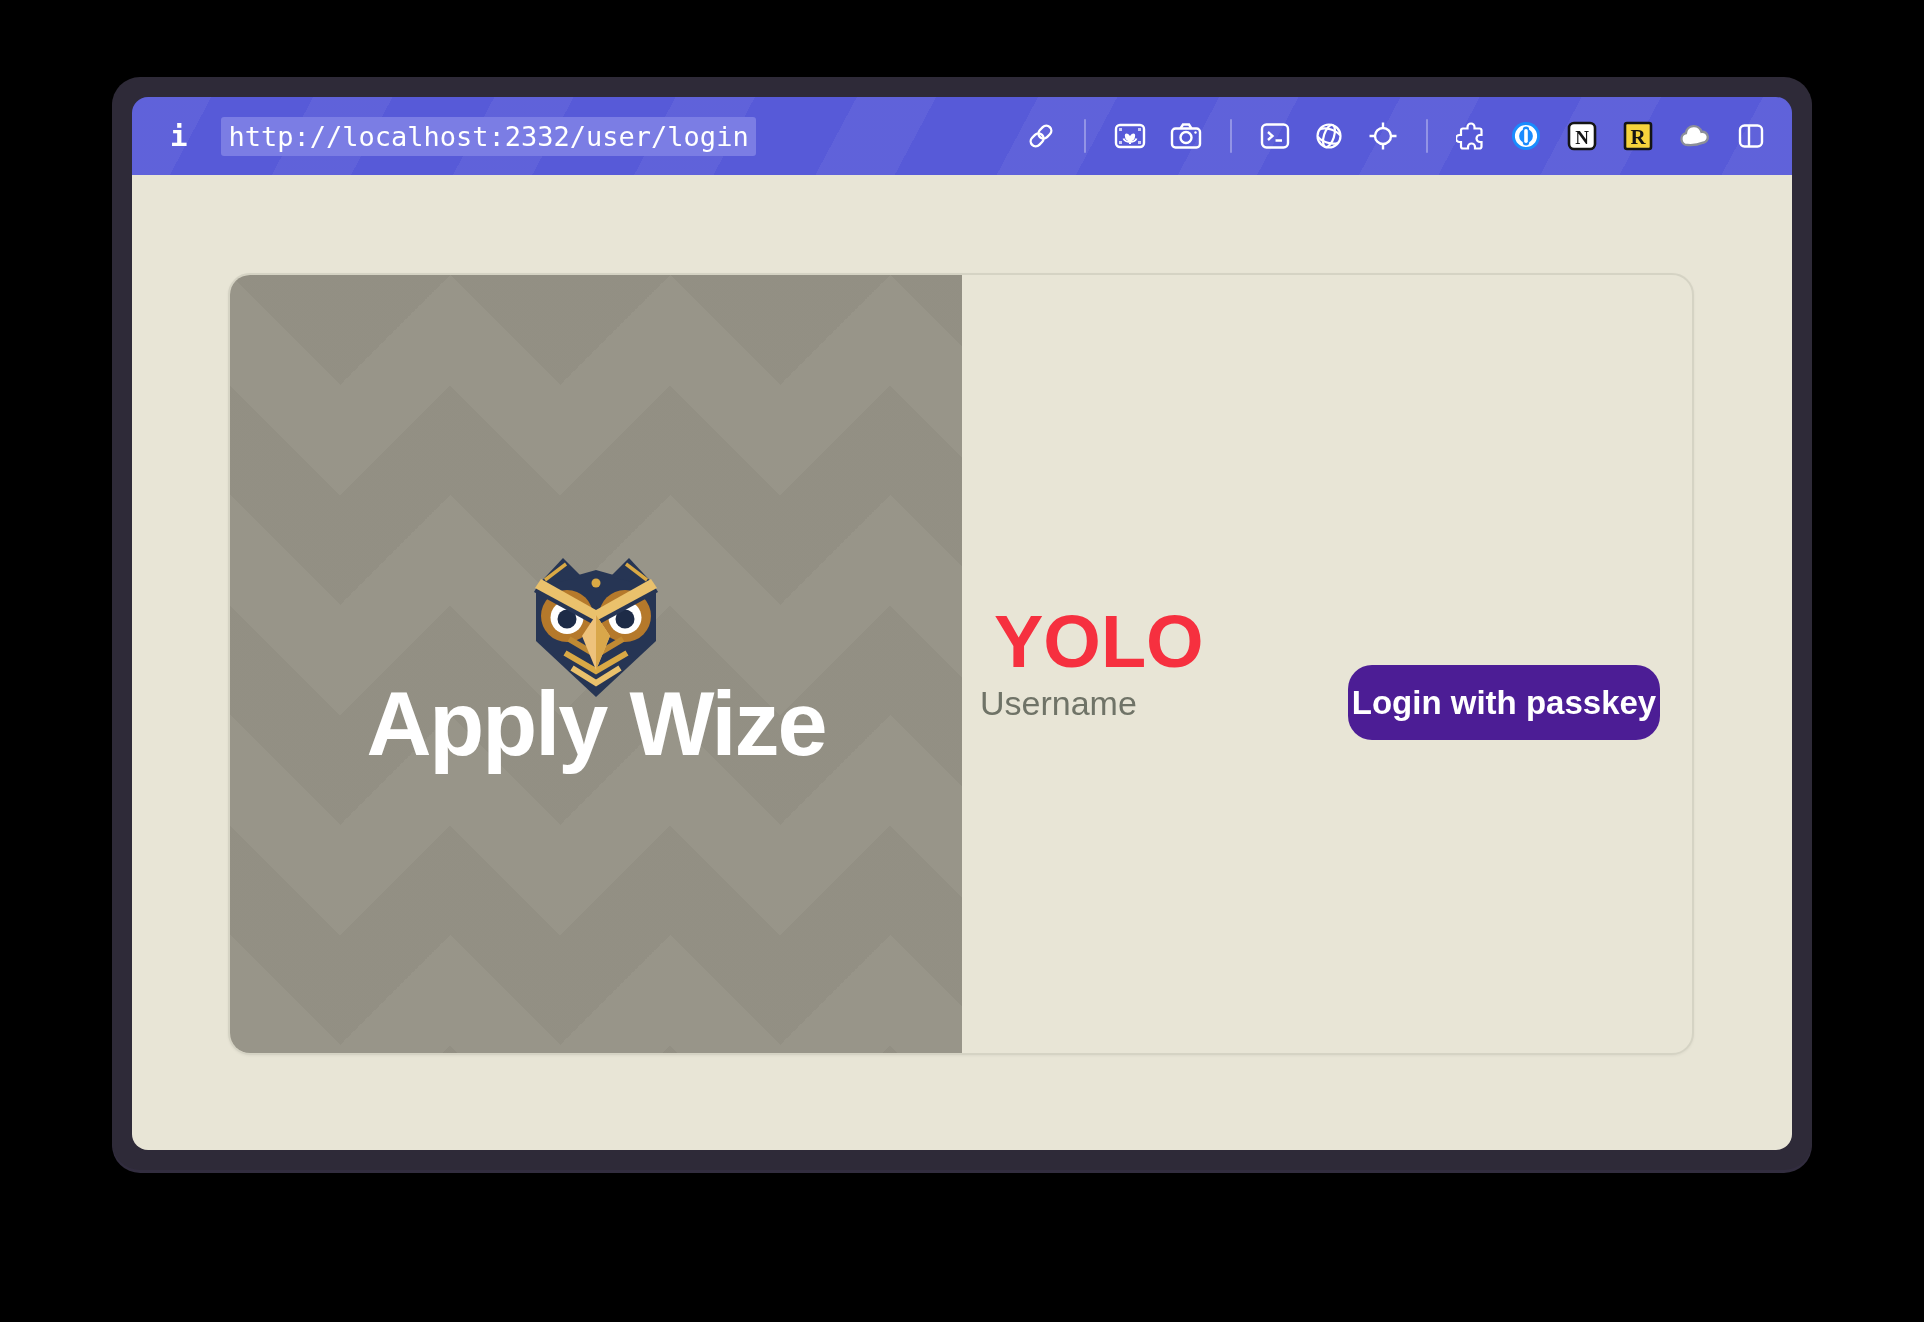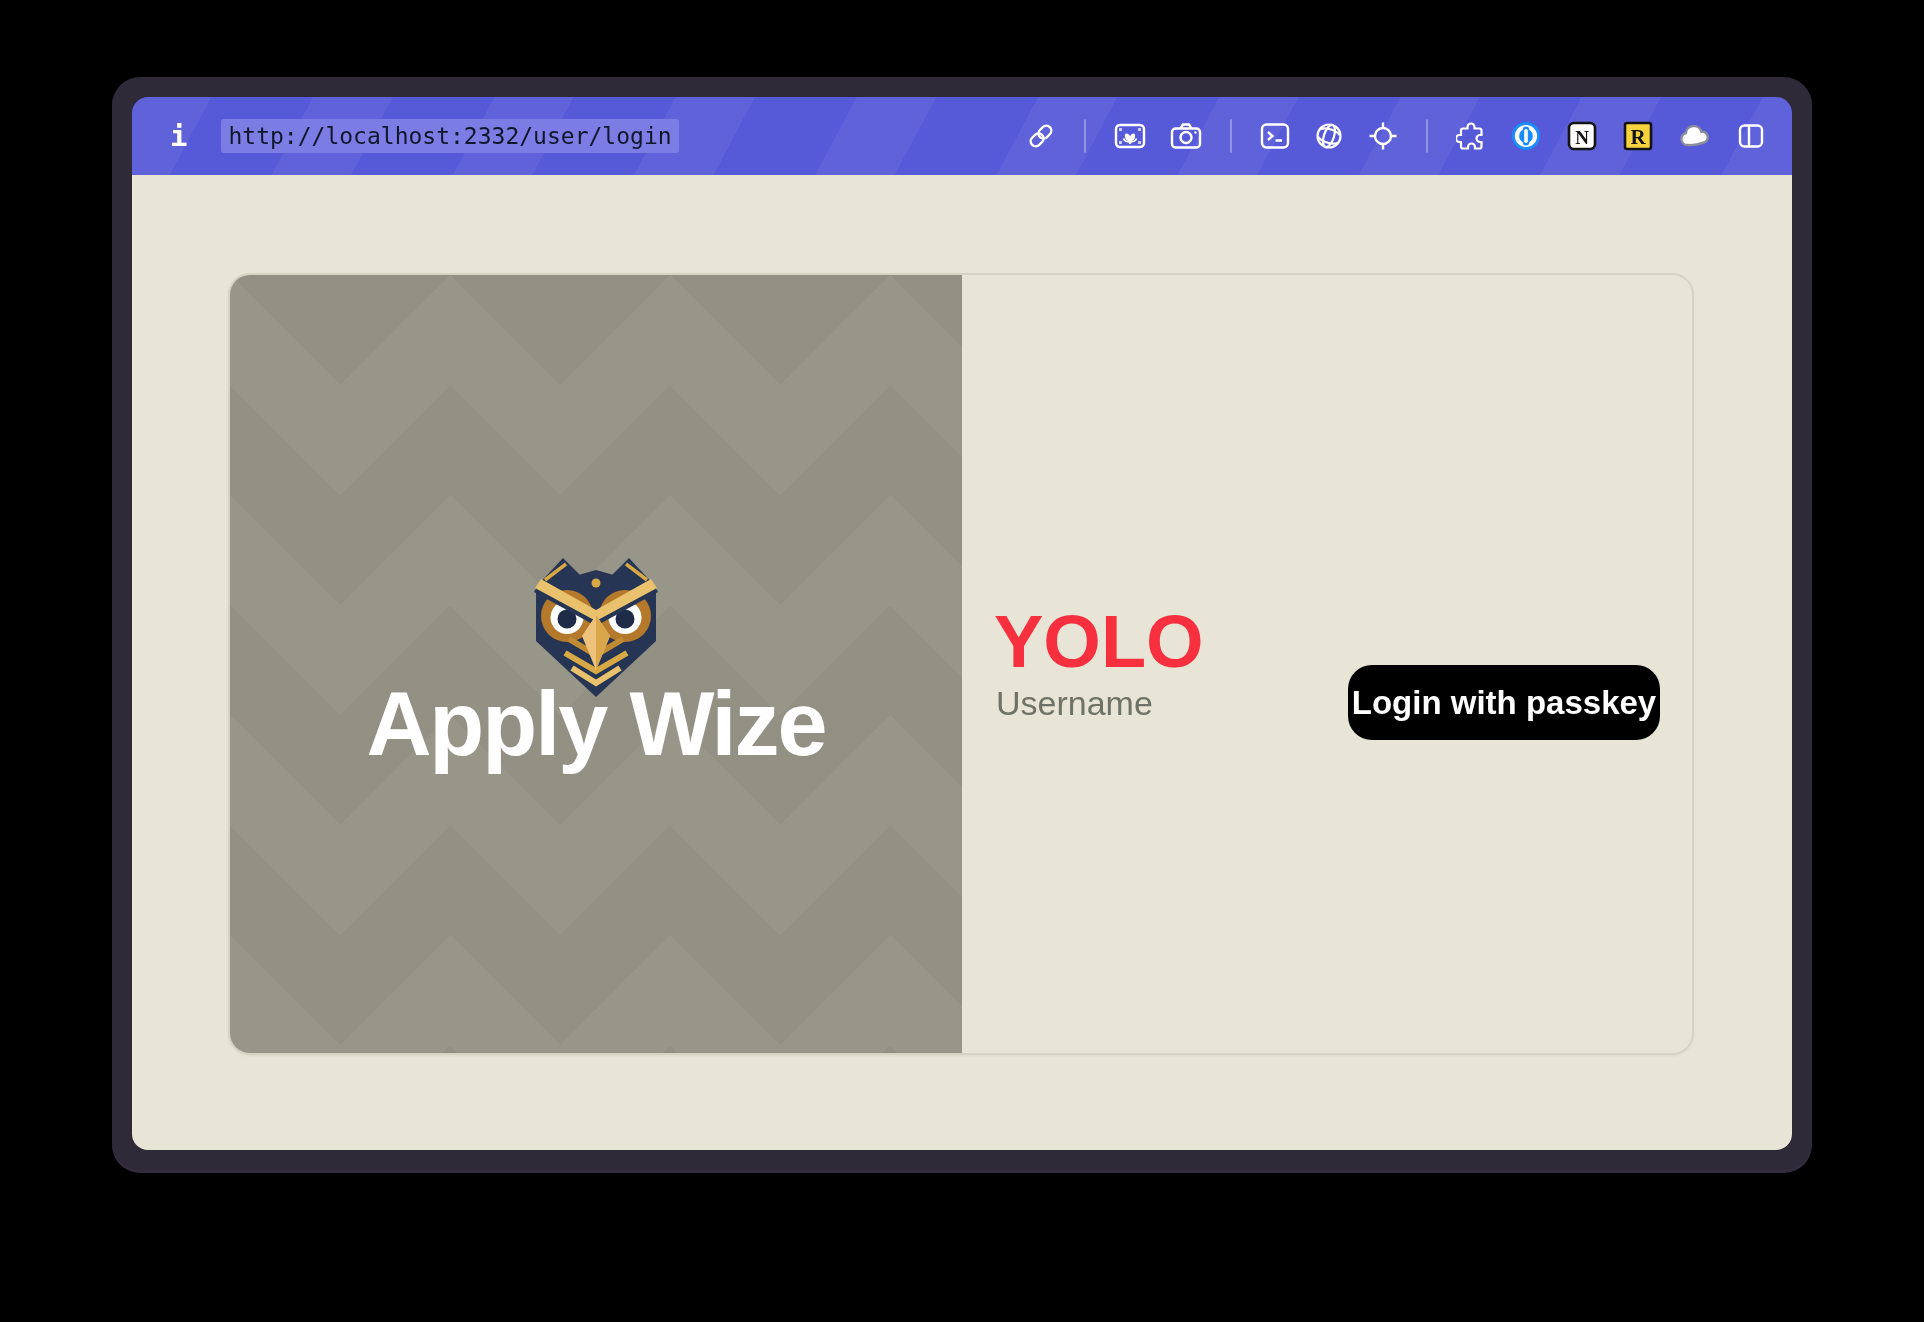--- a/index.html
+++ b/index.html
@@ -16,21 +16,21 @@
 
   
   .toolbar {
     height:78px; flex:none; display:flex; align-items:center;
     padding:0 26px 0 38px; position:relative;
     background-color:#575ad8;
     background-image:repeating-linear-gradient(118deg, rgba(255,255,255,0.05) 0 70px, rgba(255,255,255,0) 70px 160px);
   }
   .info-glyph { font-family:"DejaVu Sans Mono", monospace; font-weight:700; font-size:29px; color:#ffffff; margin-right:34px; }
   .url-text {
-    font-family:"DejaVu Sans Mono", monospace; font-size:23px; color:#0f172a;
+    font-family:"DejaVu Sans Mono", monospace; font-size:27px; color:#ffffff;
     background:#7b7de4; padding:4px 7px; border-radius:3px; white-space:nowrap;
   }
   .tb-spacer { flex:1; }
   .tb-icons { display:flex; align-items:center; gap:24px; }
   .tb-btn { background:none; border:none; padding:0; cursor:pointer; display:block; line-height:0; }
   .tb-divider { width:2px; height:34px; background:rgba(255,255,255,0.32); border-radius:1px; margin:0 4px; }
   .tb-btn svg { display:block; }
 
   
   .content { flex:1; background:#e8e5d6; position:relative; }
@@ -58,24 +58,24 @@
     position:absolute; left:0; top:400px; width:100%; text-align:center;
     font-size:90px; font-weight:800; letter-spacing:-2px; color:#ffffff; line-height:1.1;
   }
   .brand-tagline {
     position:absolute; left:86px; top:622px; width:540px;
     font-size:30px; font-weight:500; line-height:43px; color:#ffffff;
   }
 
   .login-panel { flex:1; position:relative; }
   .login-heading { position:absolute; left:32px; top:330px; font-size:74px; font-weight:800; color:#f6303f; line-height:1; }
-  .username-label { position:absolute; left:34px; top:411px; font-size:34px; font-weight:400; color:#6f7367; line-height:1; }
+  .username-label { position:absolute; left:18px; top:411px; font-size:34px; font-weight:400; color:#6f7367; line-height:1; }
   .passkey-button {
     position:absolute; left:386px; top:390px; width:312px; height:75px;
-    background:#000000; border:none; border-radius:24px; cursor:pointer;
+    background:#4c1d95; border:none; border-radius:24px; cursor:pointer;
     color:#ffffff; font-family:"Liberation Sans", sans-serif; font-size:33px; font-weight:700;
   }
 </style>
 </head>
 <body>
 
 <div class="stage">
   <div class="browser-window">
     <div class="window-inner">
 

